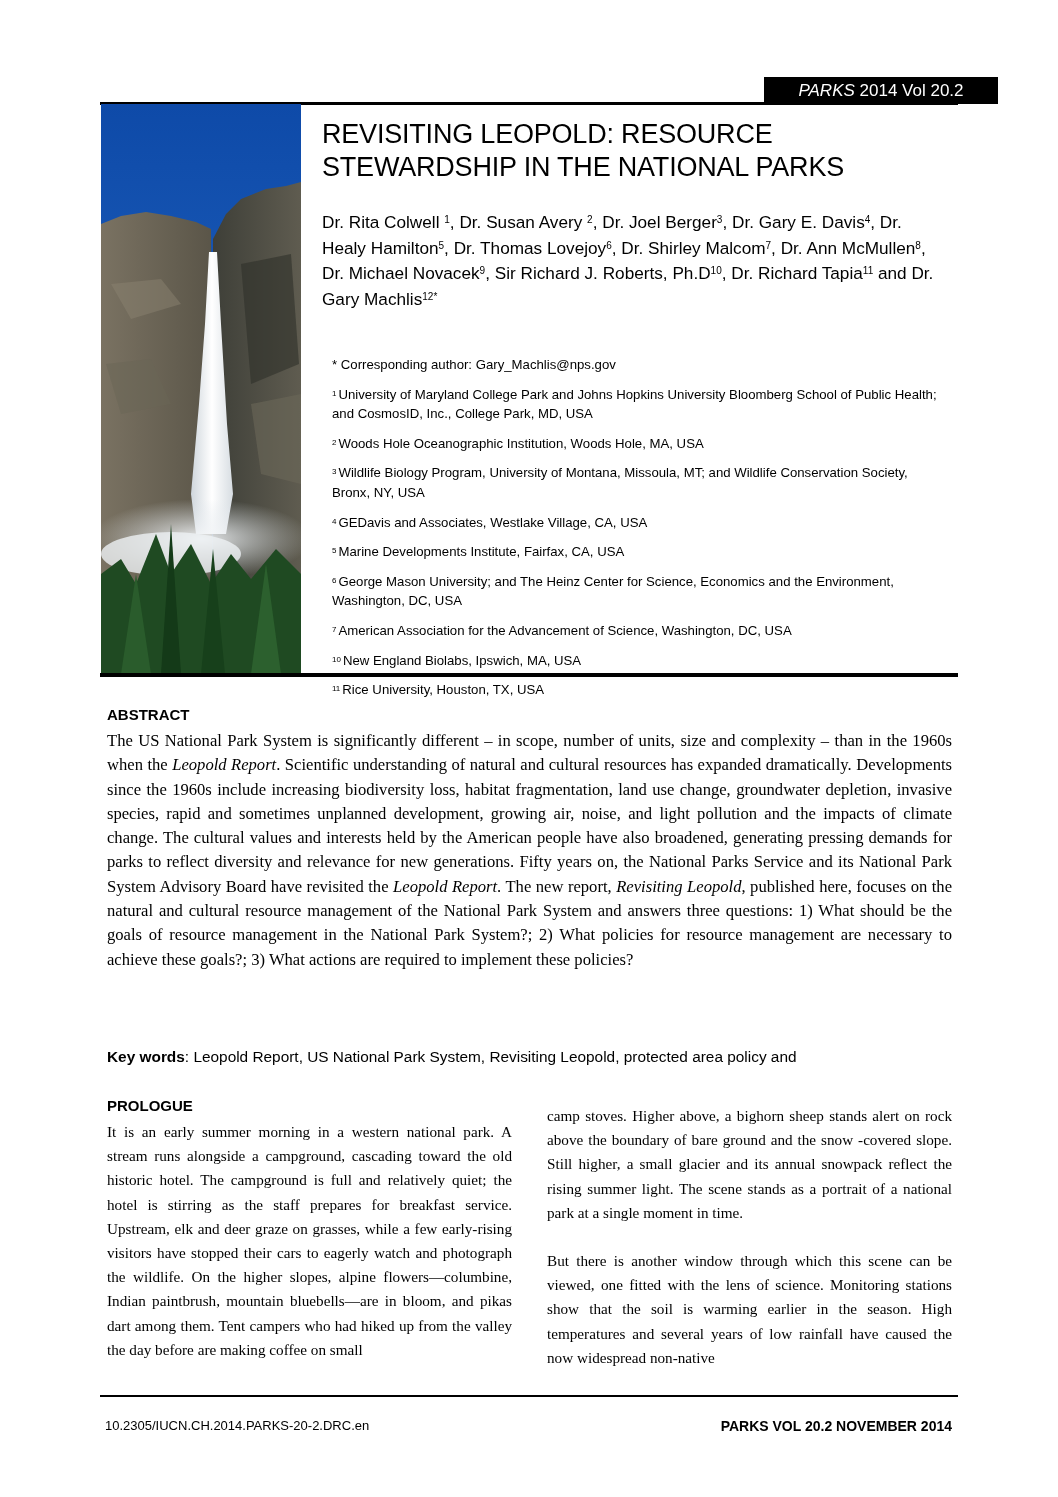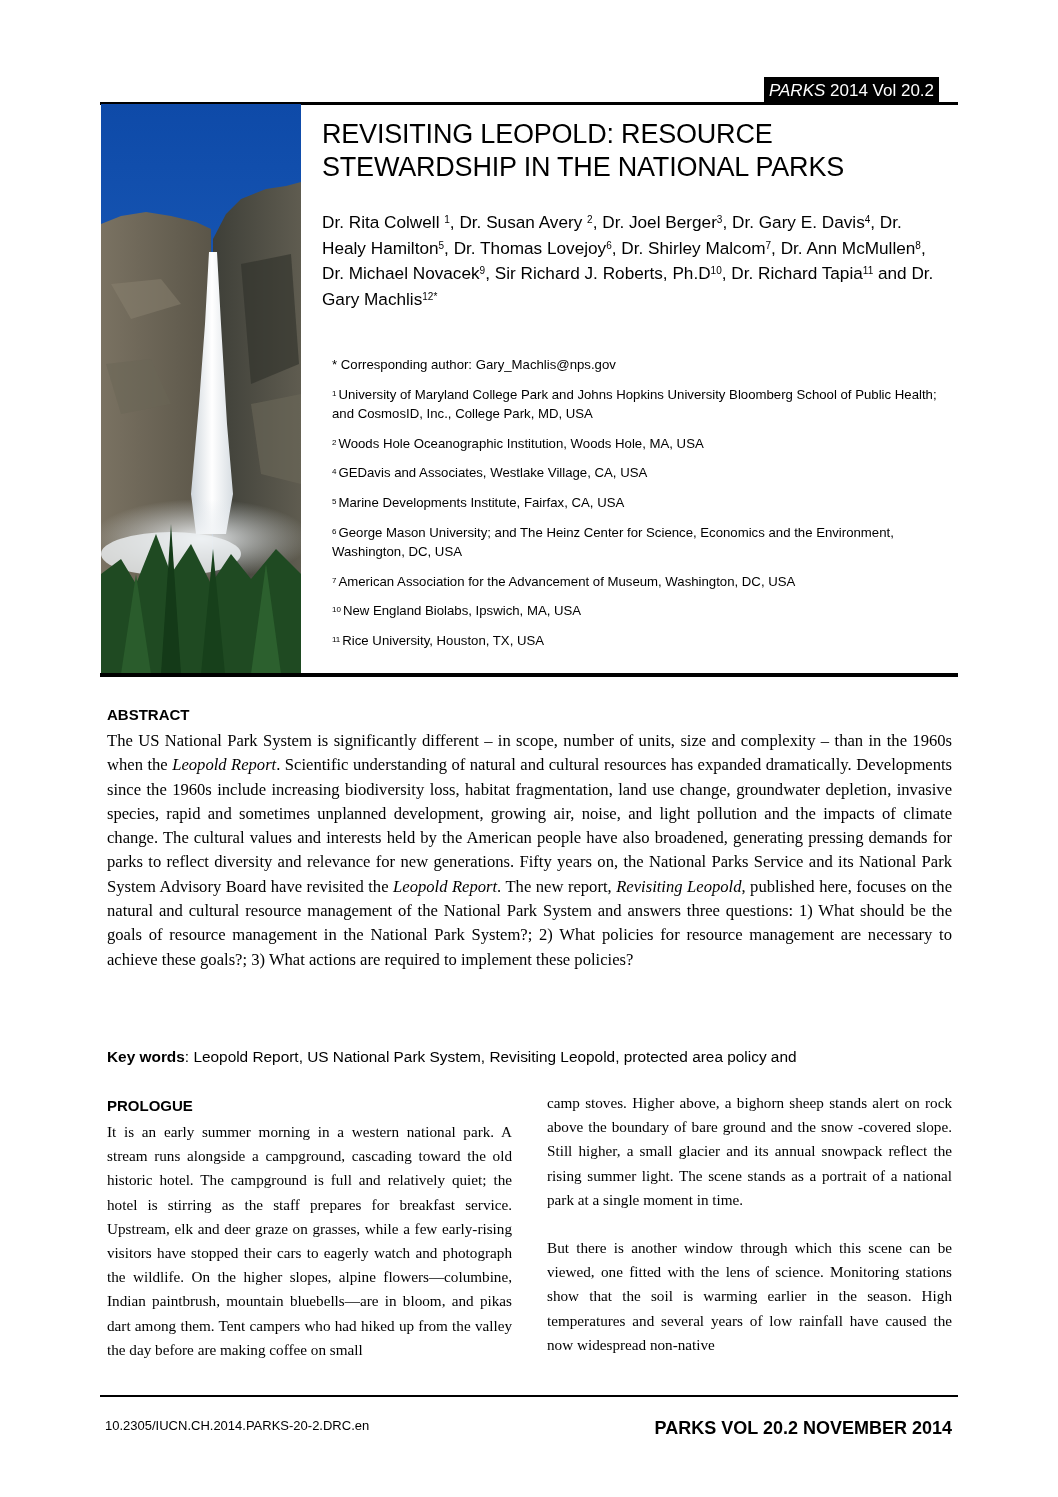--- a/index.html
+++ b/index.html
@@ -2,21 +2,21 @@
 <html><head>
   <meta charset="utf-8">
   <style>
     html, body { margin: 0; padding: 0; background: #ffffff; }
     body { width: 1058px; height: 1497px; position: relative; overflow: hidden; color: #000; }
     .sans { font-family: "Liberation Sans", "DejaVu Sans", sans-serif; }
     .serif { font-family: "Liberation Serif", "DejaVu Serif", serif; }
 
     
     .topline { position: absolute; left: 100px; top: 102px; width: 858px; height: 3px; background: #000; }
-    .journal-tab { position: absolute; left: 764px; top: 77px; width: 175px; height: 27px; background: #000; color: #fff;
+    .journal-tab { position: absolute; left: 764px; top: 77px; width: 234px; height: 27px; background: #000; color: #fff;
       font-size: 17px; line-height: 27px; text-align: center; }
     .journal-tab i { font-style: italic; }
 
     
     .photo { position: absolute; left: 101px; top: 104px; width: 200px; height: 570px; overflow: hidden; }
     .photo svg { display: block; }
 
     .title { position: absolute; left: 322px; top: 118px; width: 620px; font-weight: normal; font-size: 27px; line-height: 33px; letter-spacing: -0.2px; }
     .authors { position: absolute; left: 322px; top: 210px; width: 628px; font-size: 17.2px; line-height: 25.5px; }
     .authors sup { font-size: 10px; vertical-align: top; position: relative; top: -3px; }
@@ -31,25 +31,25 @@
     .abstract { position: absolute; left: 107px; top: 729px; width: 845px; font-size: 16.6px; line-height: 24.3px; text-align: justify; }
     .abstract i { font-style: italic; }
 
     .keywords { position: absolute; left: 107px; top: 1048px; width: 845px; font-size: 15.4px; }
     .keywords b { font-weight: bold; }
 
     .prologue-h { position: absolute; left: 107px; top: 1097px; font-weight: bold; font-size: 15px; }
     .col { position: absolute; width: 405px; font-size: 15.2px; line-height: 24.2px; text-align: justify; }
     .col1 { left: 107px; top: 1120px; }
     .col2 { left: 547px; top: 1091px; }
-    .col2 p { margin: 0 0 24px 0; }
+    .col2 p { margin: 13px 0 24px 0; }
 
     .divider2 { position: absolute; left: 100px; top: 1395px; width: 858px; height: 2px; background: #000; }
     .footer-left { position: absolute; left: 105px; top: 1418px; font-size: 13px; }
-    .footer-right { position: absolute; right: 106px; top: 1418px; font-size: 18px; font-weight: bold; }
+    .footer-right { position: absolute; right: 106px; top: 1418px; font-size: 14px; font-weight: bold; }
   </style>
 </head>
 <body>
 
 <div class="topline"></div>
 <div class="journal-tab sans"><i>PARKS</i><span> 2014 Vol 20.2</span></div>
 
 <div class="photo" title="Waterfall cascading down a granite cliff under a blue sky, with pine trees at the base">
   <svg width="200" height="570" viewBox="0 0 200 570" xmlns="http://www.w3.org/2000/svg">
     <defs>
@@ -105,24 +105,25 @@
 </div>
 
 <div class="authors sans">
   <span><span>Dr. Rita Colwell </span><sup>1</sup><span>, </span></span><span><span>Dr. Susan Avery </span><sup>2</sup><span>, </span></span><span><span>Dr. Joel Berger</span><sup>3</sup><span>, </span></span><span><span>Dr. Gary E. Davis</span><sup>4</sup><span>, </span></span><span><span>Dr. Healy Hamilton</span><sup>5</sup><span>, </span></span><span><span>Dr. Thomas Lovejoy</span><sup>6</sup><span>, </span></span><span><span>Dr. Shirley Malcom</span><sup>7</sup><span>, </span></span><span><span>Dr. Ann McMullen</span><sup>8</sup><span>, </span></span><span><span>Dr. Michael Novacek</span><sup>9</sup><span>, </span></span><span><span>Sir Richard J. Roberts, Ph.D</span><sup>10</sup><span>, </span></span><span><span>Dr. Richard Tapia</span><sup>11</sup><span> and </span></span><span><span>Dr. Gary Machlis</span><sup>12*</sup></span>
 </div>
 
 <div class="affil sans">
   <div>* Corresponding author: Gary_Machlis@nps.gov</div>
   <div><sup>1</sup><span>University of Maryland College Park and Johns Hopkins University Bloomberg School of Public Health; and CosmosID, Inc., College Park, MD, USA</span></div>
   <div><sup>2</sup><span>Woods Hole Oceanographic Institution, Woods Hole, MA, USA</span></div>
+  <div><sup>3</sup><span>Wildlife Biology Program, University of Montana, Missoula, MT; and Wildlife Conservation Society, Bronx, NY, USA</span></div>
   <div><sup>4</sup><span>GEDavis and Associates, Westlake Village, CA, USA</span></div>
   <div><sup>5</sup><span>Marine Developments Institute, Fairfax, CA, USA</span></div>
   <div><sup>6</sup><span>George Mason University; and The Heinz Center for Science, Economics and the Environment, Washington, DC, USA</span></div>
-  <div><sup>7</sup><span>American Association for the Advancement of Museum, Washington, DC, USA</span></div>
+  <div><sup>7</sup><span>American Association for the Advancement of Science, Washington, DC, USA</span></div>
   <div><sup>10</sup><span>New England Biolabs, Ipswich, MA, USA</span></div>
   <div><sup>11</sup><span>Rice University, Houston, TX, USA</span></div>
 </div>
 
 <div class="divider1"></div>
 
 <div class="abstract-h sans">ABSTRACT</div>
 <div class="abstract serif"><span>The US National Park System is significantly different – in scope, number of units, size and complexity – than in the 1960s when the </span><i>Leopold Report</i><span>. Scientific understanding of natural and cultural resources has expanded dramatically. Developments since the 1960s include increasing biodiversity loss, habitat fragmentation, land use change, groundwater depletion, invasive species, rapid and sometimes unplanned development, growing air, noise, and light pollution and the impacts of climate change. The cultural values and interests held by the American people have also broadened, generating pressing demands for parks to reflect diversity and relevance for new generations. Fifty years on, the National Parks Service and its National Park System Advisory Board have revisited the </span><i>Leopold Report</i><span>. The new report, </span><i>Revisiting Leopold</i><span>, published here, focuses on the natural and cultural resource management of the National Park System and answers three questions: 1) What should be the goals of resource management in the National Park System?; 2) What policies for resource management are necessary to achieve these goals?; 3) What actions are required to implement these policies?</span></div>
 
 <div class="keywords sans"><b>Key words</b><span>: Leopold Report, US National Park System, Revisiting Leopold, protected area policy and</span></div>

